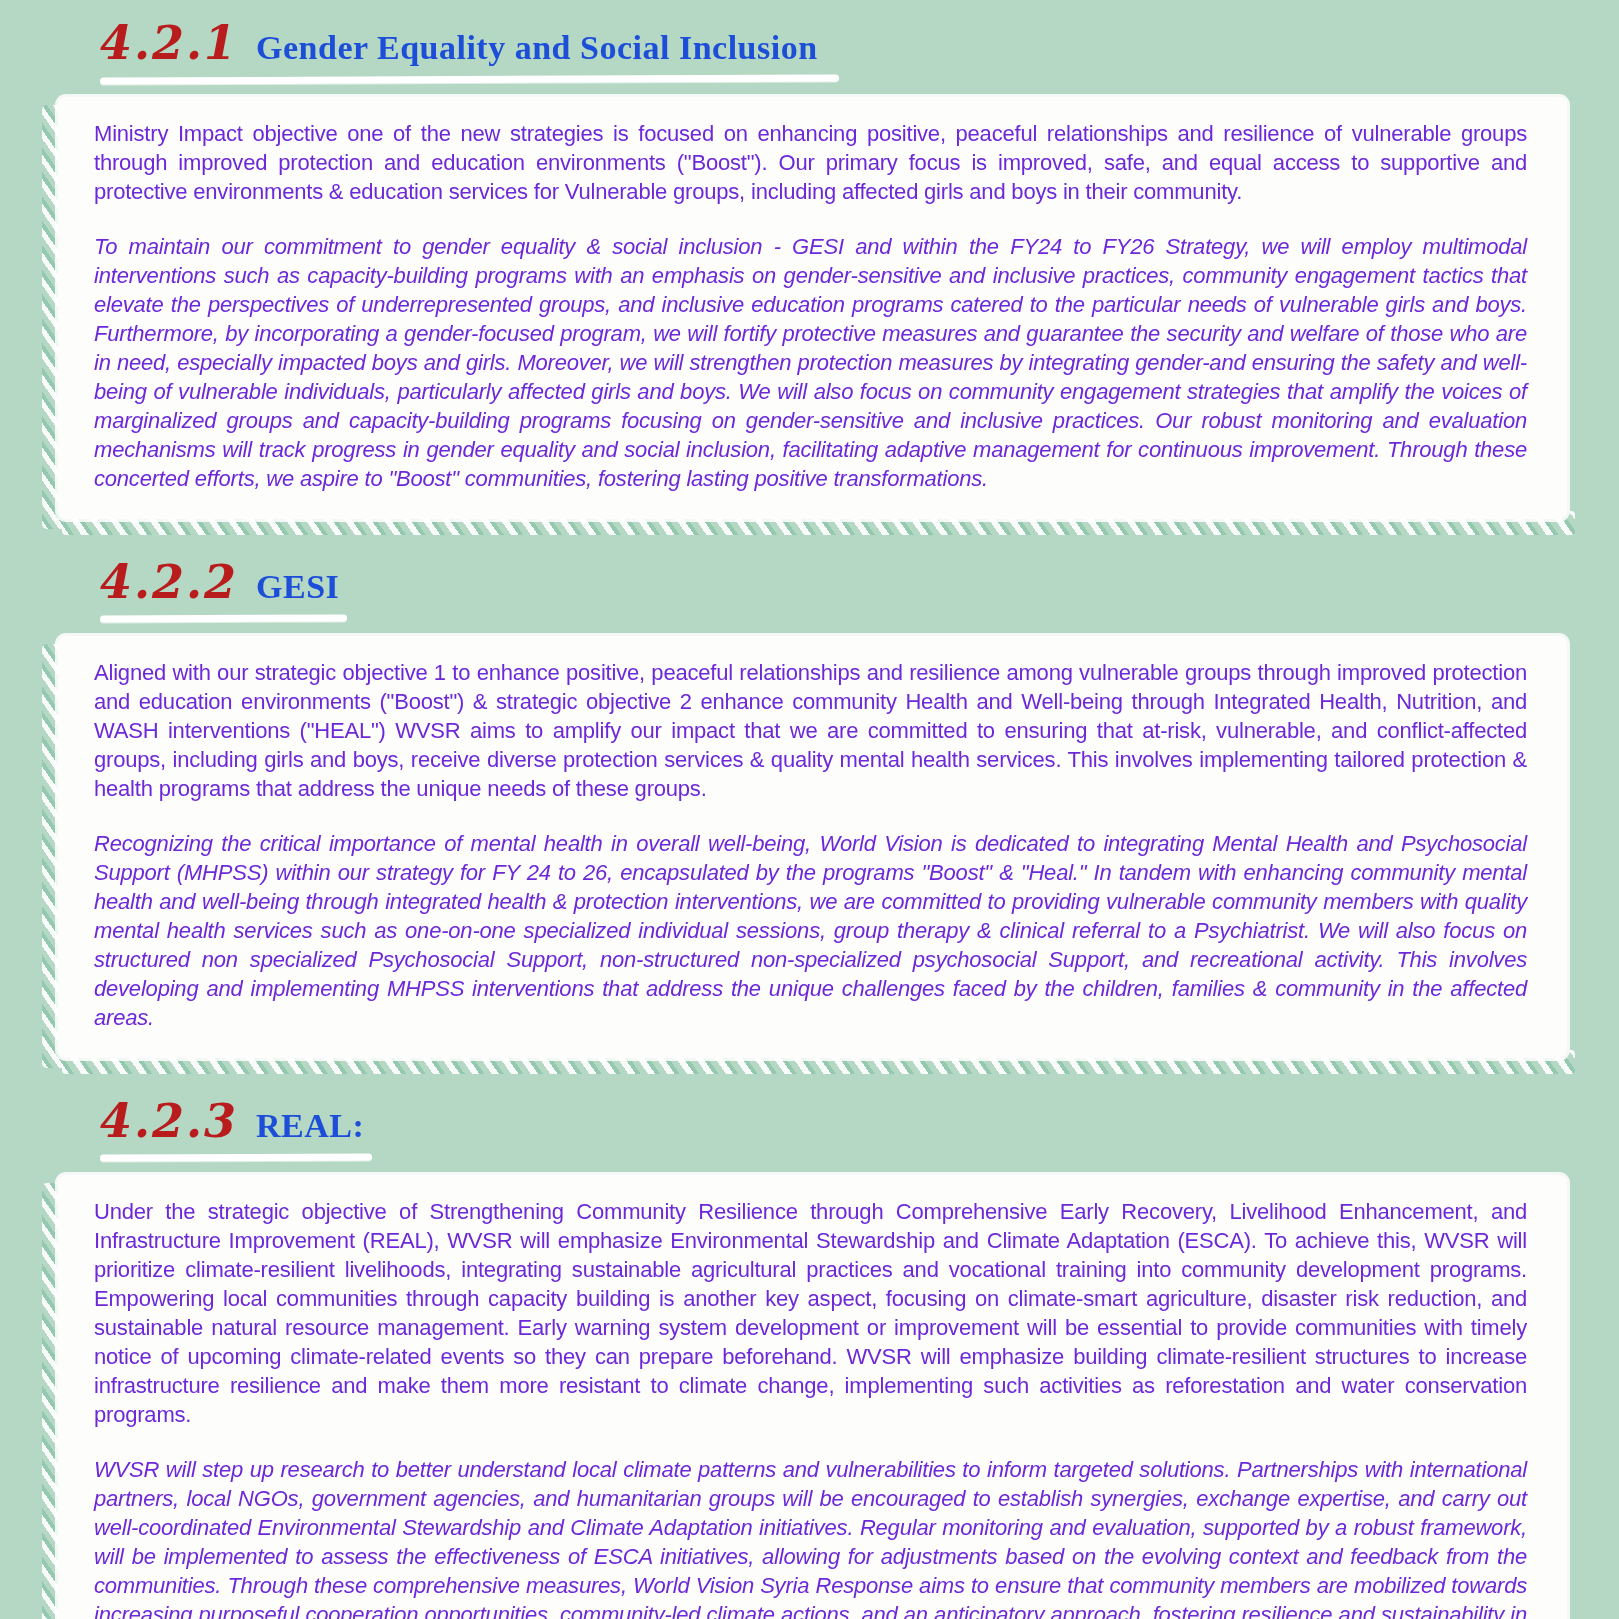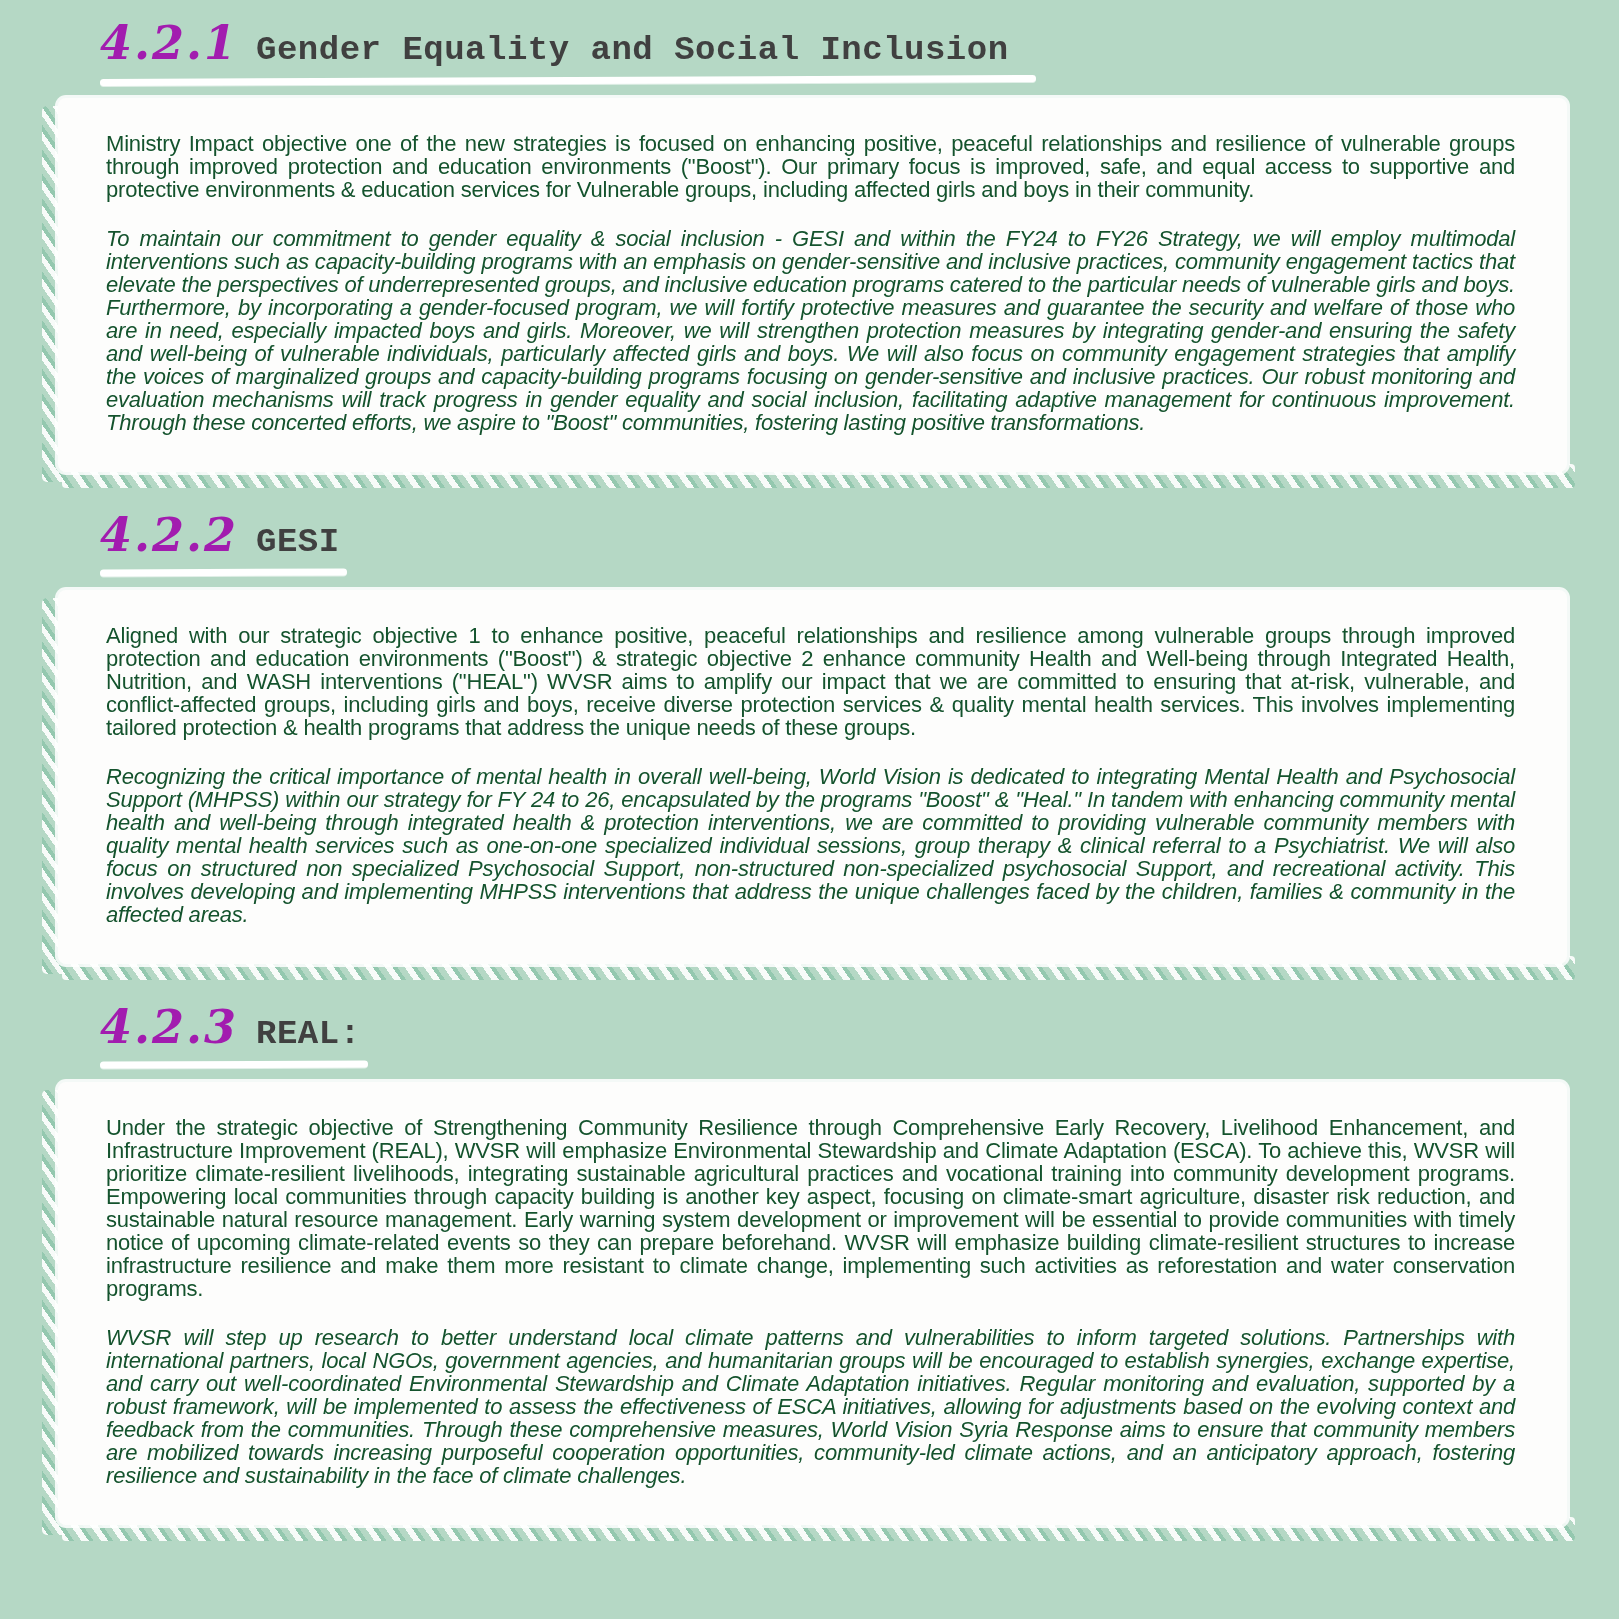--- a/index.html
+++ b/index.html
@@ -20,28 +20,28 @@
     position:relative;
     line-height:1;
     white-space:nowrap;
   }
   .head-row{display:flex;align-items:baseline;gap:18px;}
   .sec-num{
     font-family:"DejaVu Serif", serif;
     font-style:italic;
     font-weight:bold;
     font-size:46px;
-    color:#a21caf;
+    color:#b91c1c;
     letter-spacing:2px;
   }
   .sec-title{
-    font-family:Liberation Mono, monospace;
+    font-family:Liberation Serif, serif;
     font-weight:bold;
     font-size:34px;
-    color:#404040;
+    color:#1d4ed8;
     letter-spacing:0.5px;
   }
   .underline{
     height:7px;
     background:#ffffff;
     border-radius:4px;
     margin-top:10px;
     width:103%;
     transform:rotate(-0.25deg);
     box-shadow:0 1px 0 rgba(255,255,255,0.6);
@@ -79,25 +79,25 @@
   }
   .panel{
     position:relative;
     background:#fdfdfc;
     border-radius:8px;
     padding:22px 40px 26px 36px;
     box-shadow:0 0 0 3px rgba(255,255,255,0.85);
     z-index:1;
   }
   .panel p{
-    margin:12px;
+    margin:0;
     font-size:22px;
-    line-height:23px;
+    line-height:29px;
     text-align:justify;
-    color:#14532d;
+    color:#6d28d9;
     letter-spacing:-0.2px;
   }
   .panel p + p{margin-top:26px;font-style:italic;}
 </style>
 </head>
 <body>
 
 <div class="page">
 
   <div class="head-block">

